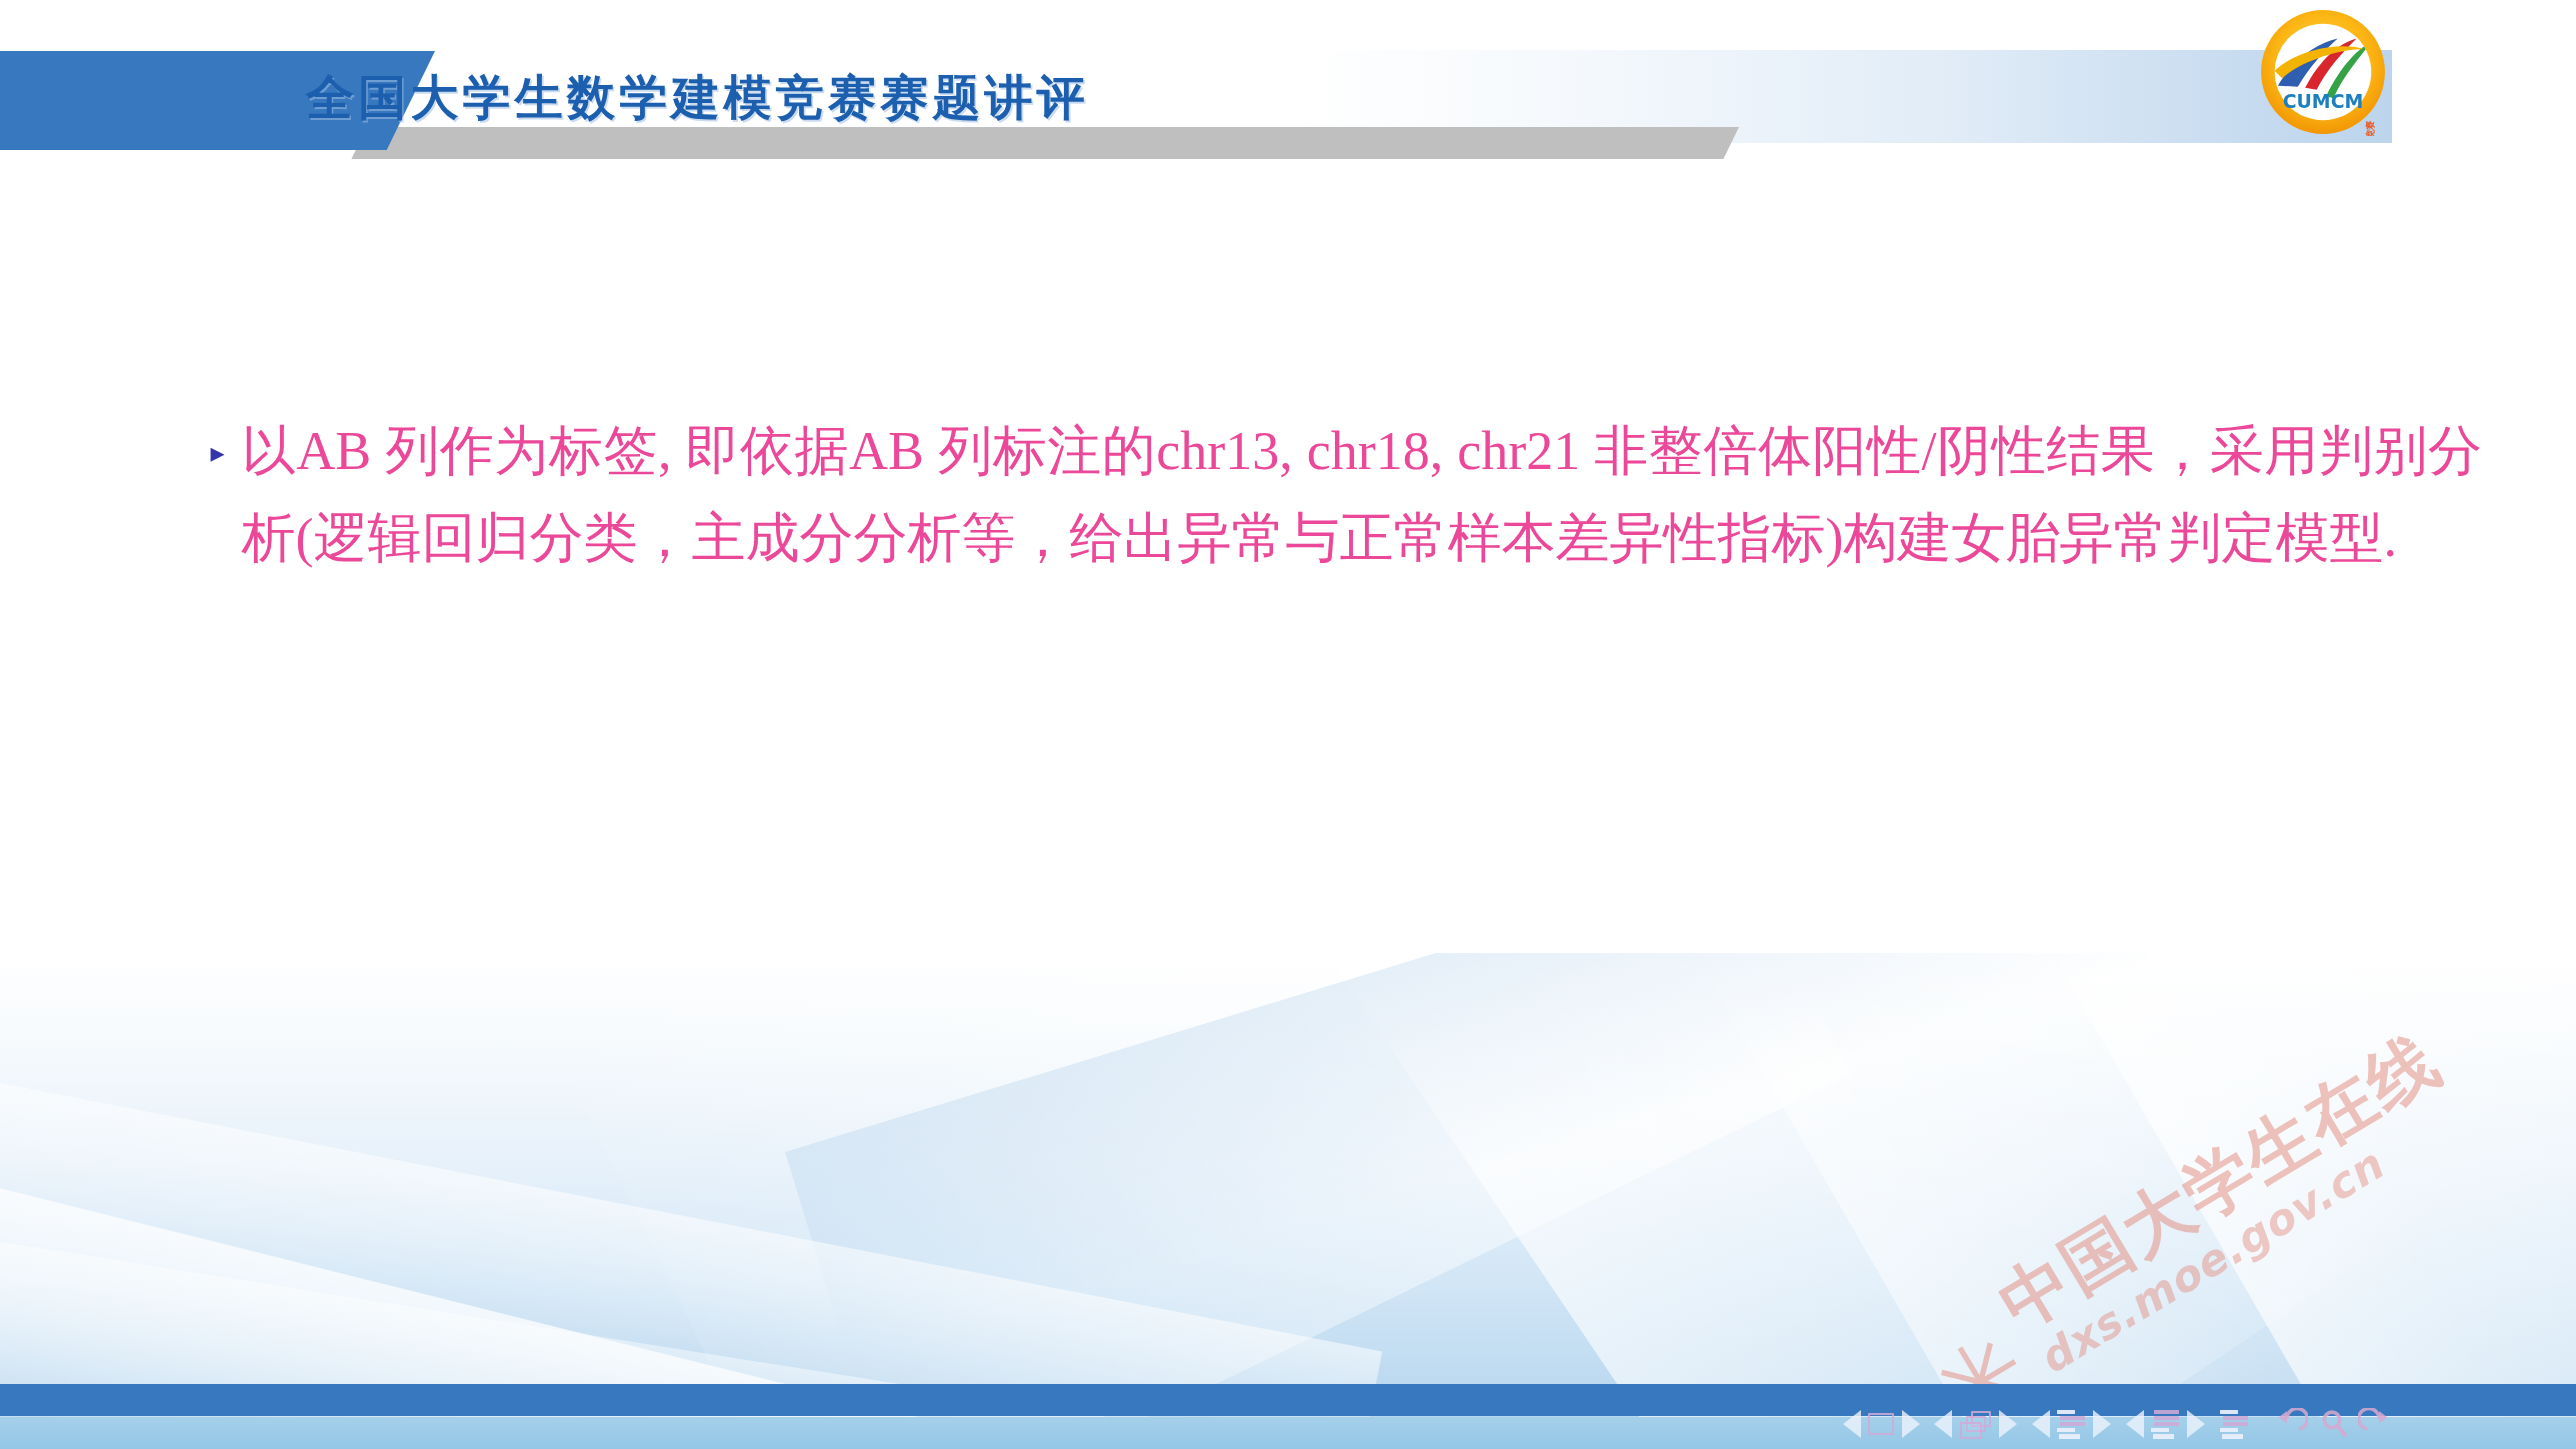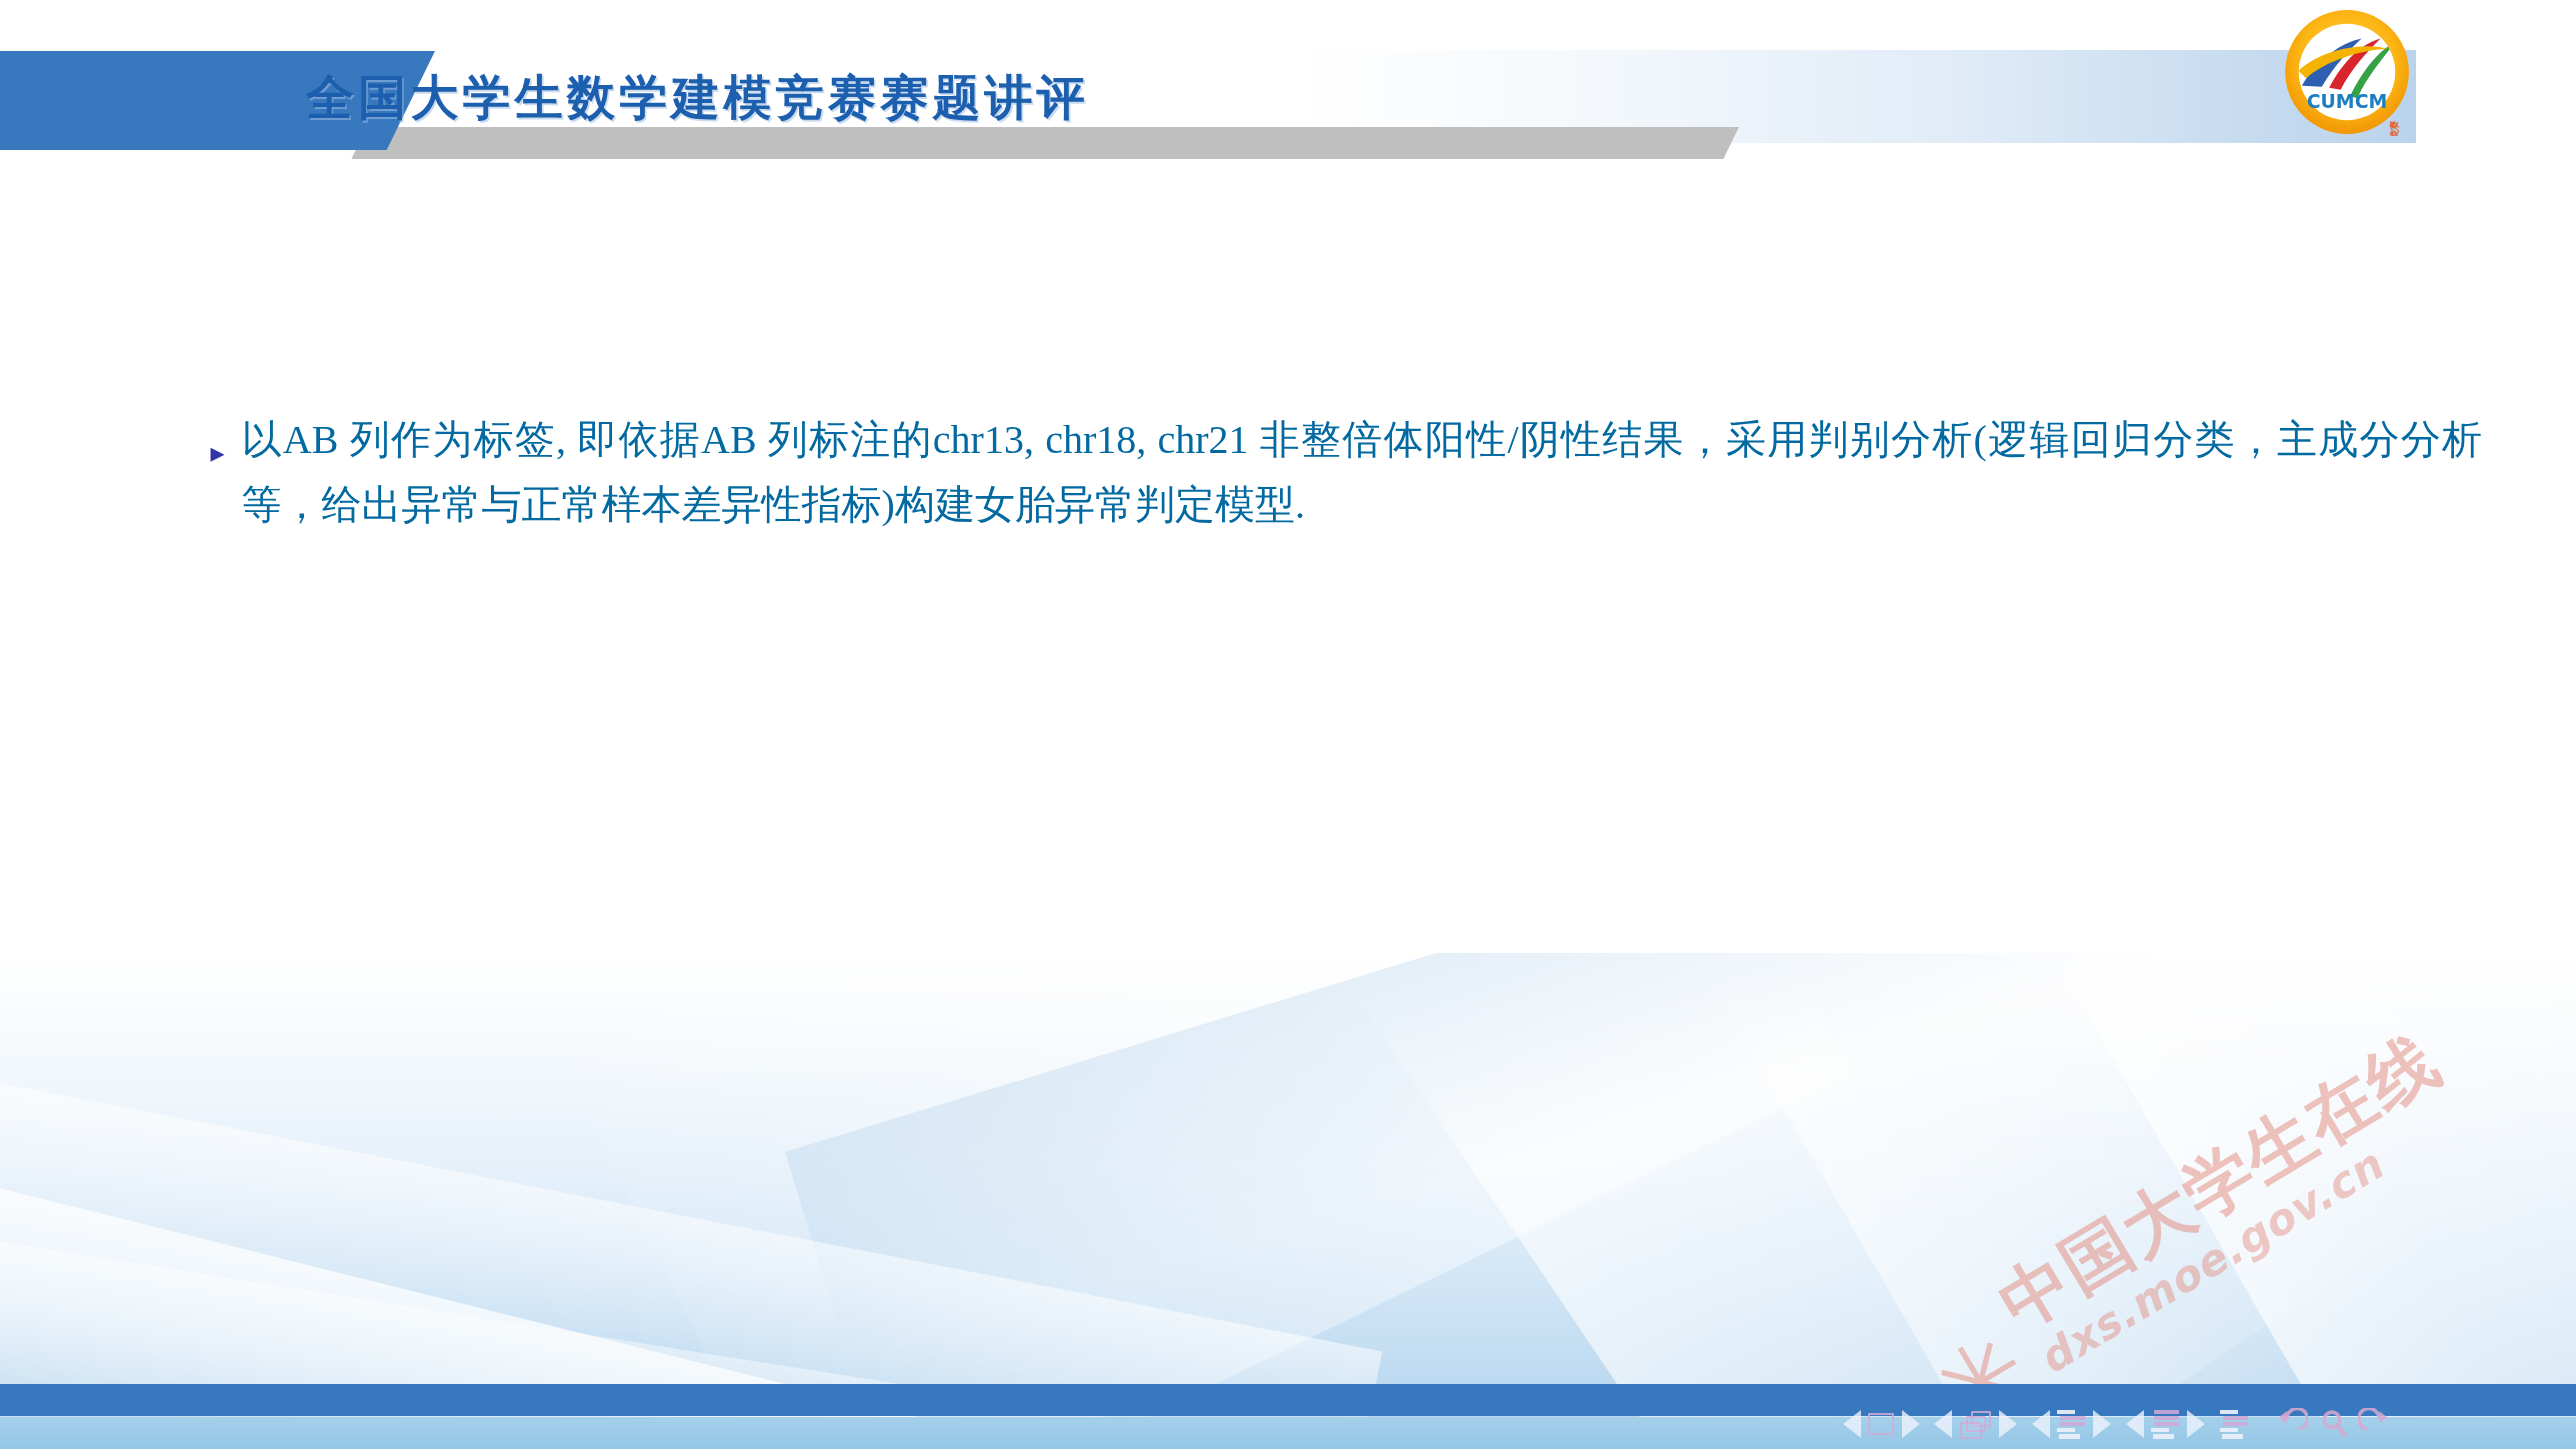--- a/index.html
+++ b/index.html
@@ -20,21 +20,20 @@
     overflow: hidden;
   }
 
   
   .header {
     position: absolute;
     left: 0; top: 0;
     width: 2392px;
     height: 173px;
     overflow: hidden;
-    padding-left: 24px;
   }
 
   
   .header-gradient-band {
     position: absolute;
     left: 1298px;
     top: 50px;
     width: 1278px;
     height: 93px;
     background: linear-gradient(to right,
@@ -127,23 +126,23 @@
     width: 31px;
     margin-top: 31px;
     margin-left: -9.4px;
     color: #3333aa;
     font-size: 28px;
     line-height: 1;
   }
   .bullet-text {
     flex: 1 1 auto;
     font-family: "Liberation Serif", "DejaVu Serif", serif;
-    font-size: 40px;
+    font-size: 54px;
     line-height: 1.62;
-    color: #0369a1;
+    color: #ec4899;
     letter-spacing: 0px;
     text-align: justify;
     text-justify: inter-character;
   }
 
   
   .bottom-deco {
     position: absolute;
     left: 0;
     top: 953px;

